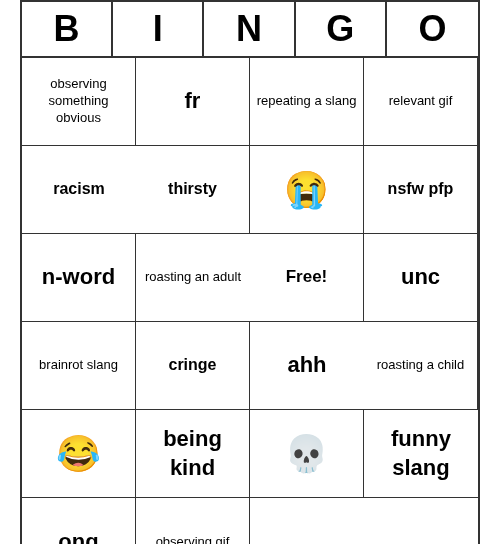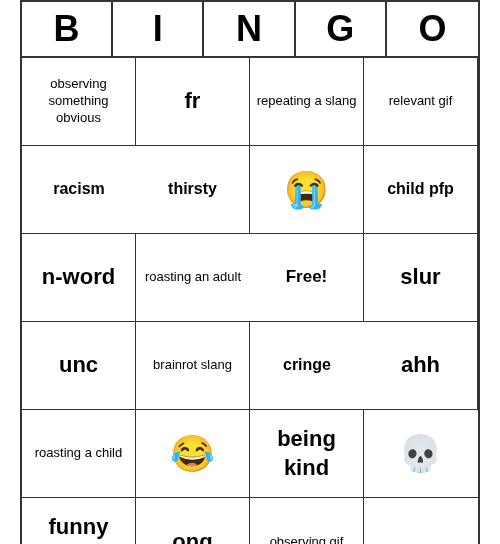--- a/index.html
+++ b/index.html
@@ -86,25 +86,24 @@
   <div class="bingo-grid">
   <div class="bingo-cell">observing something obvious</div>
       <div class="bingo-cell large-text">fr</div>
       <div class="bingo-cell">repeating a slang</div>
       <div class="bingo-cell">relevant gif</div>
       <div class="bingo-cell medium-text">racism</div>
       <div class="bingo-cell medium-text">thirsty</div>
       <div class="bingo-cell">
         <span class="emoji">😭</span>
       </div>
-      <div class="bingo-cell medium-text">child pfp</div>
+      <div class="bingo-cell medium-text">nsfw pfp</div>
       <div class="bingo-cell large-text">n-word</div>
       <div class="bingo-cell">roasting an adult</div>
       <div class="bingo-cell free">Free!</div>
-      <div class="bingo-cell large-text">slur</div>
       <div class="bingo-cell large-text">unc</div>
       <div class="bingo-cell">brainrot slang</div>
       <div class="bingo-cell medium-text">cringe</div>
       <div class="bingo-cell large-text">ahh</div>
       <div class="bingo-cell">roasting a child</div>
       <div class="bingo-cell">
         <span class="emoji">😂</span>
       </div>
       <div class="bingo-cell large-text">being kind</div>
       <div class="bingo-cell">

